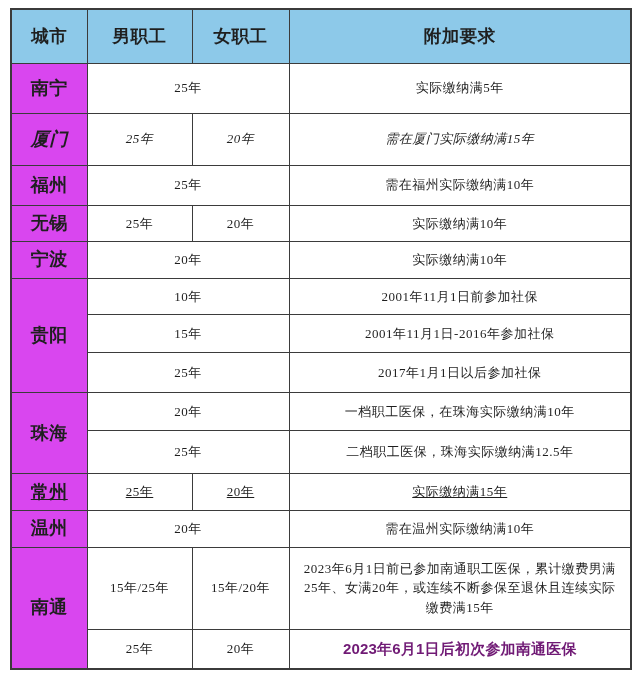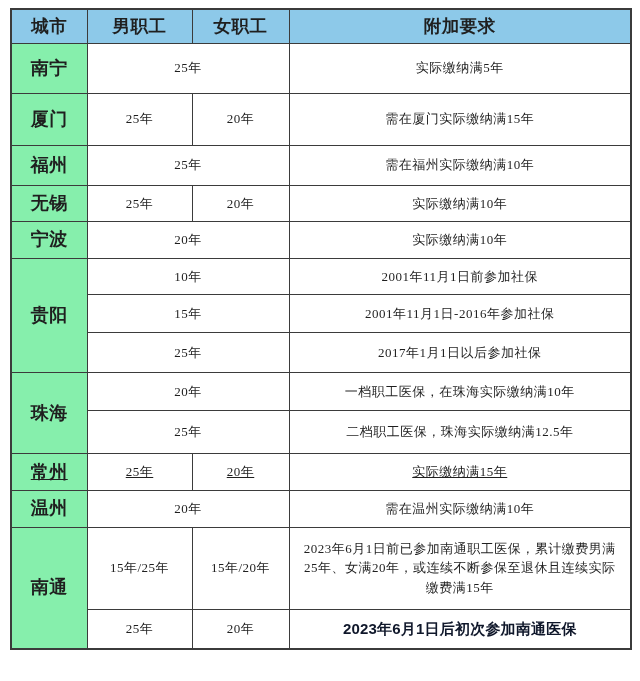--- a/index.html
+++ b/index.html
@@ -33,43 +33,43 @@
     letter-spacing: 0.5px;
     line-height: 1.5;
     overflow: hidden;
   }
   .req-table thead th {
     background: #8dc9e9;
     font-weight: bold;
     font-size: 17.5px;
   }
   .req-table td.city {
-    background: #86efac;
+    background: #d946ef;
     font-weight: bold;
     font-size: 18px;
   }
   .req-table td.note {
     padding: 8px 10px;
   }
   .req-table td.sans {
     font-family: "Liberation Sans", "DejaVu Sans", sans-serif;
     font-size: 15px;
     font-weight: 600;
-    color: #0f172a;
+    color: #701a75;
     letter-spacing: 0.2px;
   }
   
   col.c-city   { width: 76px; }
   col.c-male   { width: 105px; }
   col.c-female { width: 97px; }
   col.c-extra  { width: 342px; }
   
-  tr.h46 { height: 34px; }
+  tr.h46 { height: 54px; }
   tr.h50 { height: 50px; }
-  tr.h52 { height: 52px; }
+  tr.h52 { height: 52px; font-style: italic; }
   tr.h40 { height: 40px; }
   tr.h38 { height: 38px; }
   tr.h37 { height: 37px; text-decoration: underline; }
   tr.h36 { height: 36px; }
   tr.h35 { height: 35px; }
   tr.h34 { height: 34px; }
   tr.h43 { height: 43px; }
   tr.h82 { height: 82px; }
   tr.h31 { height: 31px; }
 </style>

